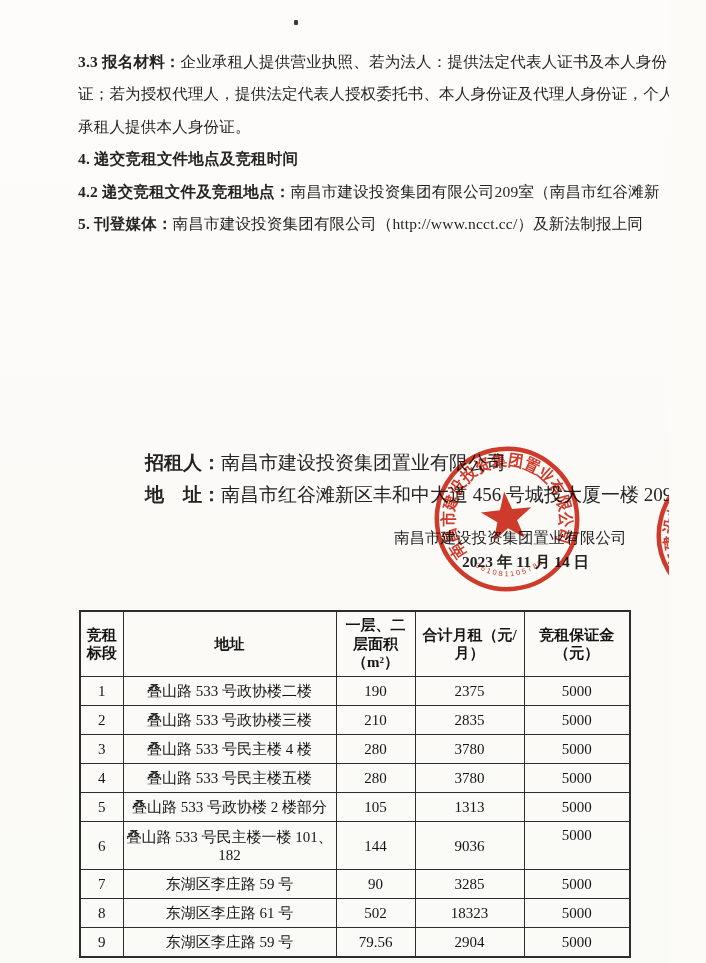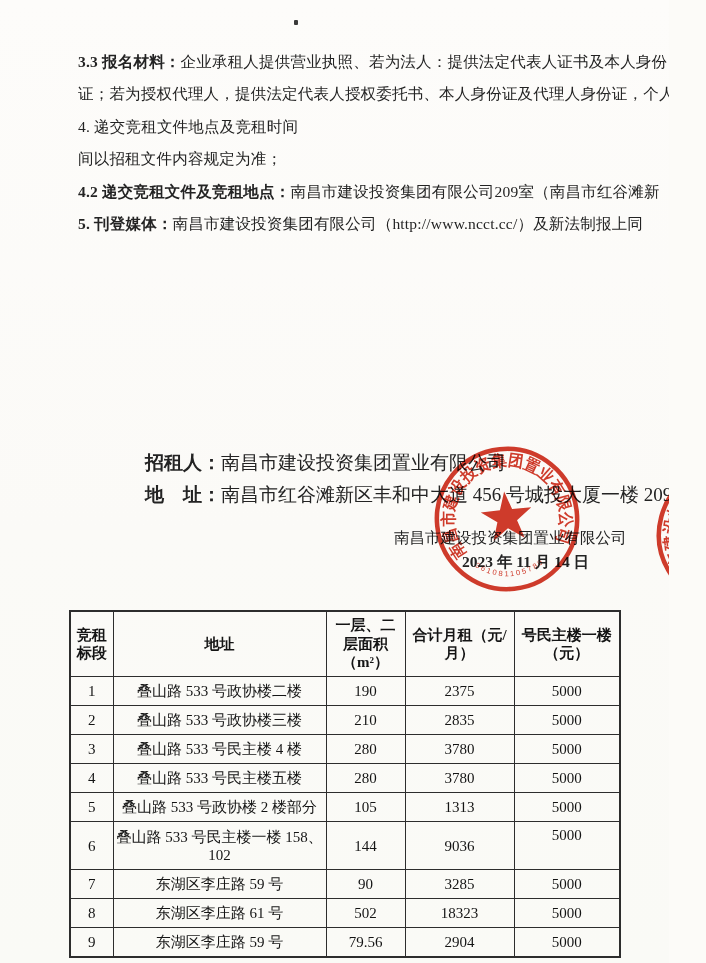--- a/index.html
+++ b/index.html
@@ -12,33 +12,33 @@
     font-family:"Liberation Serif","DejaVu Serif",serif;
     color:#1e1e1e;
   }
   .speck{position:absolute;left:294px;top:20px;width:4px;height:5px;background:#3a3a3a;border-radius:1px;}
   .body-text{
     position:absolute;left:78px;top:46px;
     font-size:15.5px;line-height:32.4px;white-space:nowrap;
     letter-spacing:0.2px;color:#232323;
   }
   .tline{height:32.4px;}
-  .tline.bold{font-weight:normal;}
+  .tline.bold{font-weight:bold;}
   .lbl{font-weight:bold;}
   .contact{
     position:absolute;left:98px;top:447px;
     font-size:19px;line-height:31px;white-space:nowrap;color:#232323;margin-left:47px;
   }
   .sig-company{position:absolute;left:394px;top:528px;font-size:15.5px;white-space:nowrap;color:#222;}
   .sig-date{position:absolute;left:462px;top:552px;font-size:15.5px;white-space:nowrap;color:#222;font-weight:bold;}
   .seal{position:absolute;mix-blend-mode:multiply;opacity:0.93;}
   #seal-main{left:428px;top:440px;transform:rotate(-6deg);}
   #seal-edge{left:650px;top:456px;transform:rotate(-30deg);}
   .bid-table{
-    position:absolute;left:69px;top:610px;
+    position:absolute;left:79px;top:610px;
     border-collapse:collapse;table-layout:fixed;
     font-size:15px;color:#141414;text-align:center;
     border:2.2px solid #2d2d2d;
   }
   .bid-table th,.bid-table td{
     border:1.6px solid #2d2d2d;
     text-align:center;vertical-align:middle;
     padding:1px 2px;overflow:hidden;
   }
   .bid-table th{
@@ -52,22 +52,22 @@
 </head>
 <body>
 
 <div class="page">
 
   <div class="speck"></div>
 
   <div class="body-text">
       <div class="tline"><span class="lbl">3.3 报名材料：</span>企业承租人提供营业执照、若为法人：提供法定代表人证书及本人身份</div>
       <div class="tline">证；若为授权代理人，提供法定代表人授权委托书、本人身份证及代理人身份证，个人</div>
+      <div class="tline">承租人提供本人身份证。</div>
       <div class="tline bold">4. 递交竞租文件地点及竞租时间</div>
-      <div class="tline">间以招租文件内容规定为准；</div>
       <div class="tline"><span class="lbl">4.2 递交竞租文件及竞租地点：</span>南昌市建设投资集团有限公司209室（南昌市红谷滩新</div>
       <div class="tline"><span class="lbl">5.  刊登媒体：</span>南昌市建设投资集团有限公司（http://www.ncct.cc/）及新法制报上同</div>
     </div>
 
   <div class="contact">
       <div class="tline"><span class="lbl">招租人：</span>南昌市建设投资集团置业有限公司</div>
       <div class="tline"><span class="lbl">地　址：</span>南昌市红谷滩新区丰和中大道 456 号城投大厦一楼 209 室</div>
     </div>
 
   <div class="sig-company">南昌市建设投资集团置业有限公司</div>
@@ -110,21 +110,21 @@
     <thead>
       <tr>
         <th>竞租
 标段</th>
         <th>地址</th>
         <th>一层、二
 层面积
 （m²）</th>
         <th>合计月租（元/
 月）</th>
-        <th>号民主楼一楼
+        <th>竞租保证金
 （元）</th>
       </tr>
     </thead>
     <tbody>
         <tr>
           <td>1</td>
           <td>叠山路 533 号政协楼二楼</td>
           <td>190</td>
           <td>2375</td>
           <td>5000</td>
@@ -152,21 +152,21 @@
         </tr>
         <tr>
           <td>5</td>
           <td>叠山路 533 号政协楼 2 楼部分</td>
           <td>105</td>
           <td>1313</td>
           <td>5000</td>
         </tr>
         <tr class="tall">
           <td>6</td>
-          <td>叠山路 533 号民主楼一楼 158、102</td>
+          <td>叠山路 533 号民主楼一楼 101、182</td>
           <td>144</td>
           <td>9036</td>
           <td class="vtop">5000</td>
         </tr>
         <tr>
           <td>7</td>
           <td>东湖区李庄路 59 号</td>
           <td>90</td>
           <td>3285</td>
           <td>5000</td>

